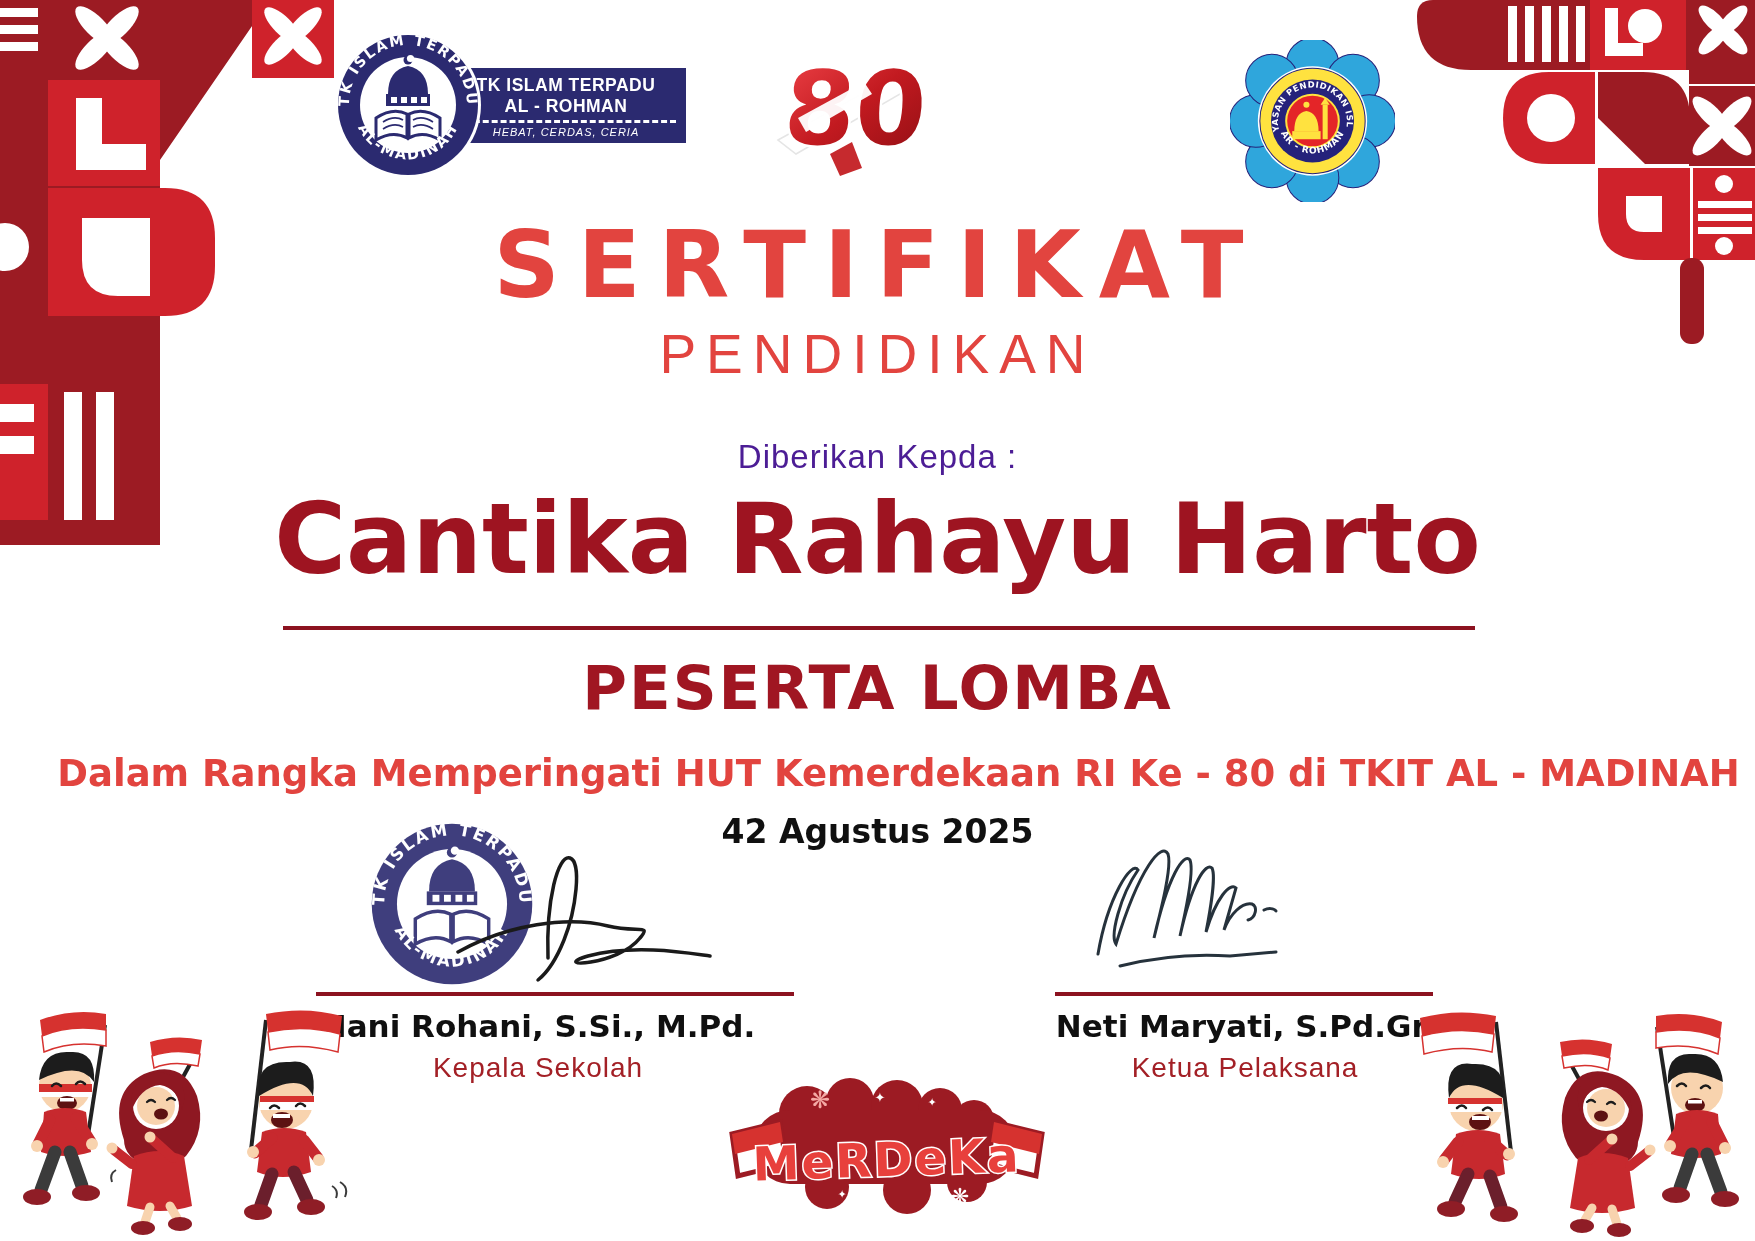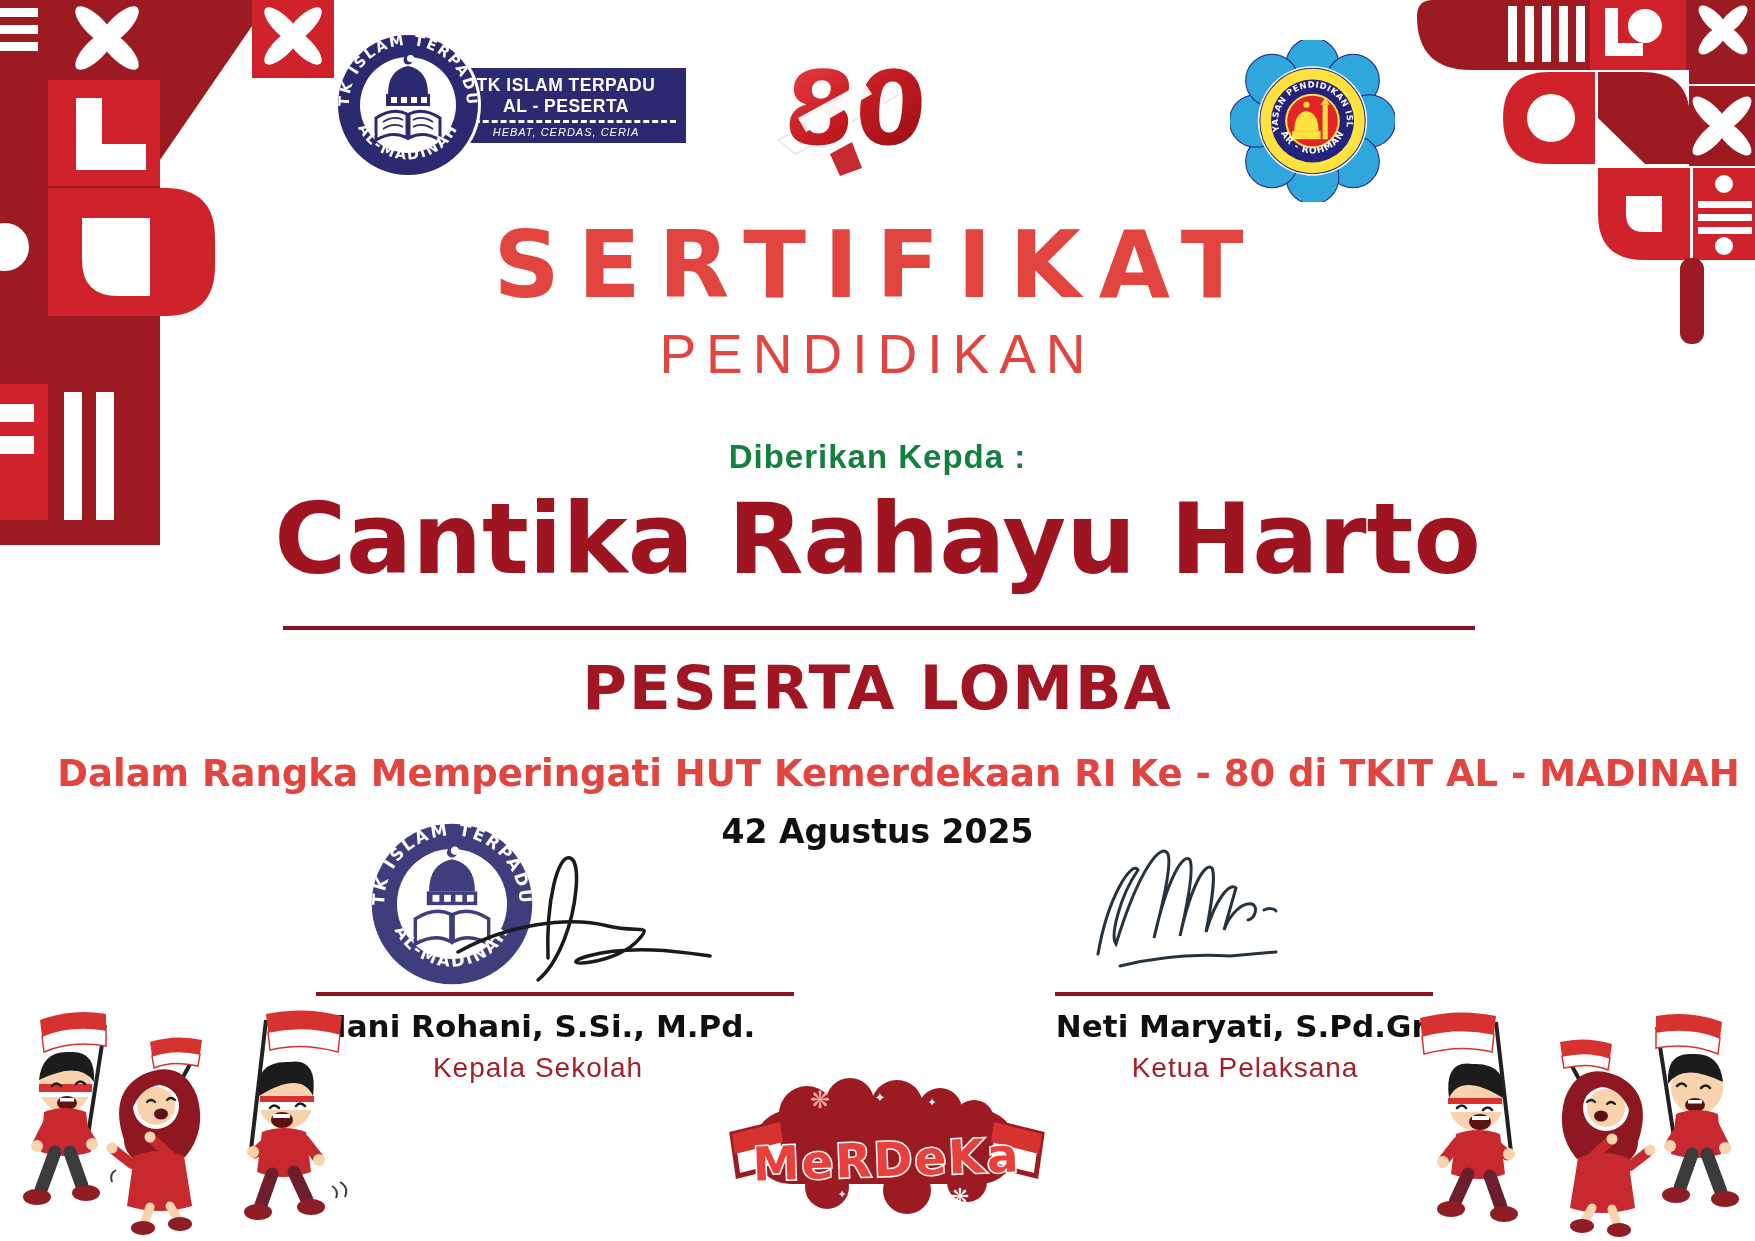--- a/index.html
+++ b/index.html
@@ -4,21 +4,21 @@
 <style>
   html,body{margin:0;padding:0;background:#fff;}
   .canvas{position:relative;width:1755px;height:1241px;background:#ffffff;overflow:hidden;
           font-family:"Liberation Sans",sans-serif;}
   .abs{position:absolute;}
   .ctext{width:1755px;text-align:center;}
 
   .title{top:212px;font-family:"DejaVu Sans",sans-serif;font-weight:800;font-size:92px;
          letter-spacing:18px;color:#e2443f;}
   .subtitle{top:322px;font-weight:400;font-size:55px;letter-spacing:10px;color:#e2443f;}
-  .given{top:438px;font-size:33px;font-weight:700;letter-spacing:1px;color:#15803d;}
+  .given{top:438px;font-size:33px;font-weight:400;letter-spacing:1px;color:#4c1d95;}
   .name{top:482px;font-family:"DejaVu Sans",sans-serif;font-weight:bold;font-size:98px;color:#9e1421;}
   .name-rule{top:626px;left:283px;width:1192px;height:4px;background:#8c1220;}
   .award{top:652px;font-family:"DejaVu Sans",sans-serif;font-weight:bold;font-size:61px;
          letter-spacing:2px;color:#a01622;}
   .event{top:752px;font-family:"DejaVu Sans",sans-serif;font-weight:bold;font-size:37px;color:#e2443f;margin-left:21px;}
   .date{top:812px;font-family:"DejaVu Sans",sans-serif;font-weight:bold;font-size:33px;color:#101010;}
 
   .school-banner{left:446px;top:68px;width:228px;background:#2b2a70;color:#fff;text-align:center;
                  padding:7px 6px 5px;z-index:1;}
   .school-banner .bl{font-weight:bold;font-size:17.5px;line-height:1.18;letter-spacing:.5px;}
@@ -148,21 +148,21 @@
     <text font-family="DejaVu Sans, sans-serif" font-size="14.5" font-weight="bold" fill="#fff" letter-spacing="2">
       <textPath href="#arcTopL" startOffset="50%" text-anchor="middle">TK ISLAM TERPADU</textPath>
     </text>
     <text font-family="DejaVu Sans, sans-serif" font-size="14.5" font-weight="bold" fill="#fff" letter-spacing="2">
       <textPath href="#arcBotL" startOffset="50%" text-anchor="middle">★ AL-MADINAH ★</textPath>
     </text>
   </svg>
 
   <div class="abs school-banner">
     <div class="bl">TK ISLAM TERPADU</div>
-    <div class="bl">AL - PESERTA</div>
+    <div class="bl">AL - ROHMAN</div>
     <div class="dash"></div>
     <div class="tag">HEBAT, CERDAS, CERIA</div>
   </div>
 
   <svg class="abs logo80" width="185" height="135" viewBox="0 0 185 135">
     <defs>
       <linearGradient id="g80" x1="0" y1="0" x2="1" y2="1">
         <stop offset="0" stop-color="#ef4348"></stop>
         <stop offset="0.5" stop-color="#c21a20"></stop>
         <stop offset="1" stop-color="#8f0e13"></stop>

